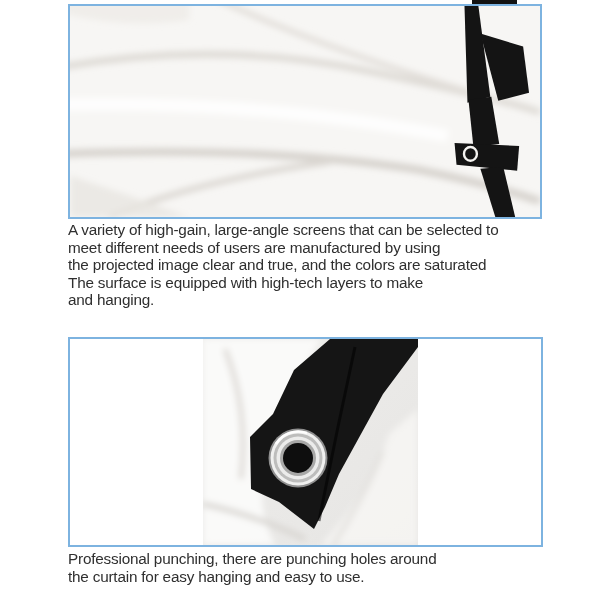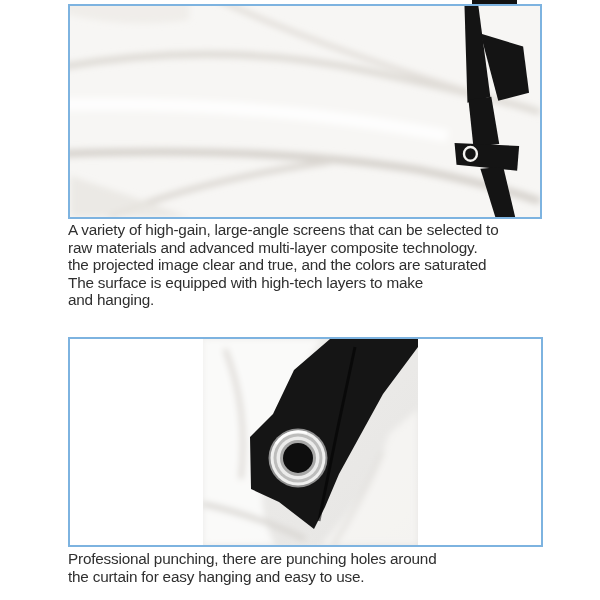--- a/index.html
+++ b/index.html
@@ -71,21 +71,21 @@
         <polygon points="387,139 452,142 450,167 389,161"></polygon>
         <polygon points="413,165 436,163 448,214 428,214"></polygon>
       </g>
 
       <ellipse cx="403" cy="150" rx="6.5" ry="7" fill="none" stroke="#f4f3f0" stroke-width="2.4"></ellipse>
     </svg>
   </div>
 
   <div class="caption caption-1">
     <div>A variety of high-gain, large-angle screens that can be selected to</div>
-    <div>raw materials and advanced multi-layer composite technology.</div>
+    <div>meet different needs of users are manufactured by using</div>
     <div>the projected image clear and true, and the colors are saturated</div>
     <div>The surface is equipped with high-tech layers to make</div>
     <div>and hanging.</div>
   </div>
 
   <div class="photo-frame frame-2">
     <div class="inner-photo">
       <svg viewBox="0 0 215 206" preserveAspectRatio="none">
         <defs>
           <filter id="soft2" x="-20%" y="-20%" width="140%" height="140%">

